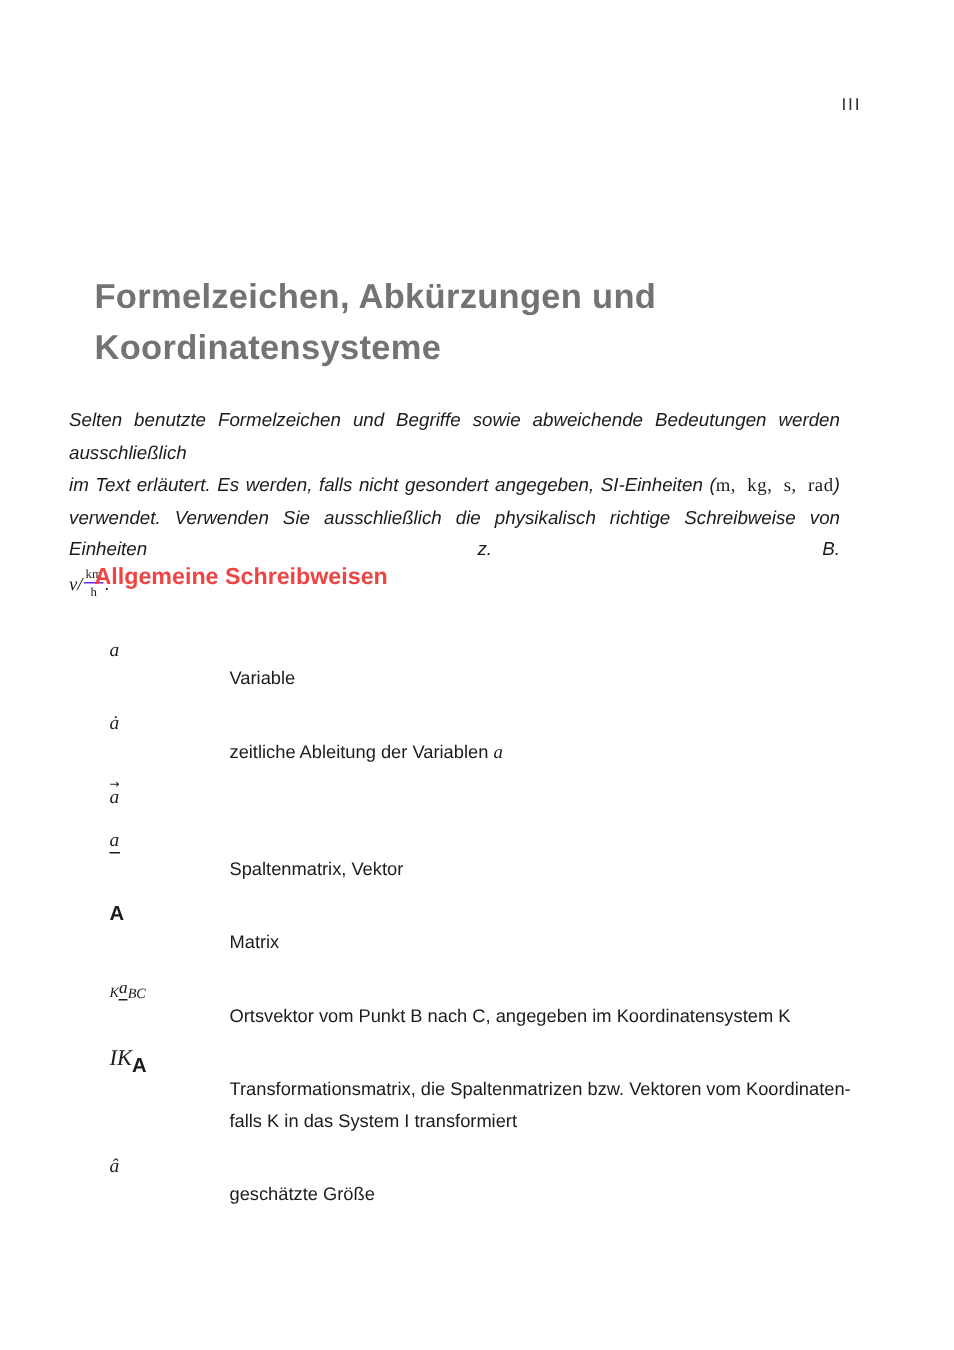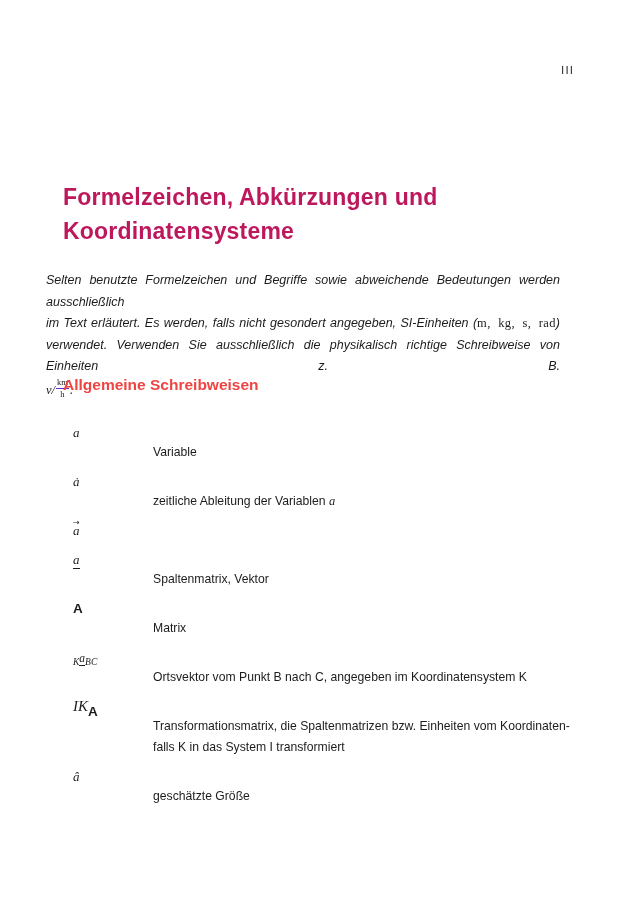--- a/index.html
+++ b/index.html
@@ -19,21 +19,21 @@
     letter-spacing: 1.2px;
     color: #2e2e2e;
   }
 
   .doc-title {
     position: absolute;
     left: 63px; top: 180px;
     font-size: 23px;
     font-weight: bold;
     line-height: 34px;
-    color: #be185d;
+    color: #737373;
     letter-spacing: 0.2px;
   }
 
   .intro {
     position: absolute;
     left: 46px; top: 270px;
     width: 514px;
     font-size: 12.5px;
     font-style: italic;
     line-height: 21.6px;
@@ -161,21 +161,21 @@
     <span class="gdesc">Matrix</span>
   </div>
 
   <div class="grow">
     <span class="gsym"><span class="presub">K</span><span class="ul smallbase">a</span><span class="postsub">BC</span></span>
     <span class="gdesc">Ortsvektor vom Punkt B nach C, angegeben im Koordinatensystem K</span>
   </div>
 
   <div class="grow">
     <span class="gsym"><span class="presup">IK</span><span class="mbf">A</span></span>
-    <span class="gdesc"><span>Transformationsmatrix, die Spaltenmatrizen bzw. Einheiten vom Koordinaten-</span><br><span>falls K in das System I transformiert</span></span>
+    <span class="gdesc"><span>Transformationsmatrix, die Spaltenmatrizen bzw. Vektoren vom Koordinaten-</span><br><span>falls K in das System I transformiert</span></span>
   </div>
 
   <div class="grow" style="margin-top: 2px;">
     <span class="gsym"><span>â</span></span>
     <span class="gdesc">geschätzte Größe</span>
   </div>
 
 </div>
 
 </body></html>

